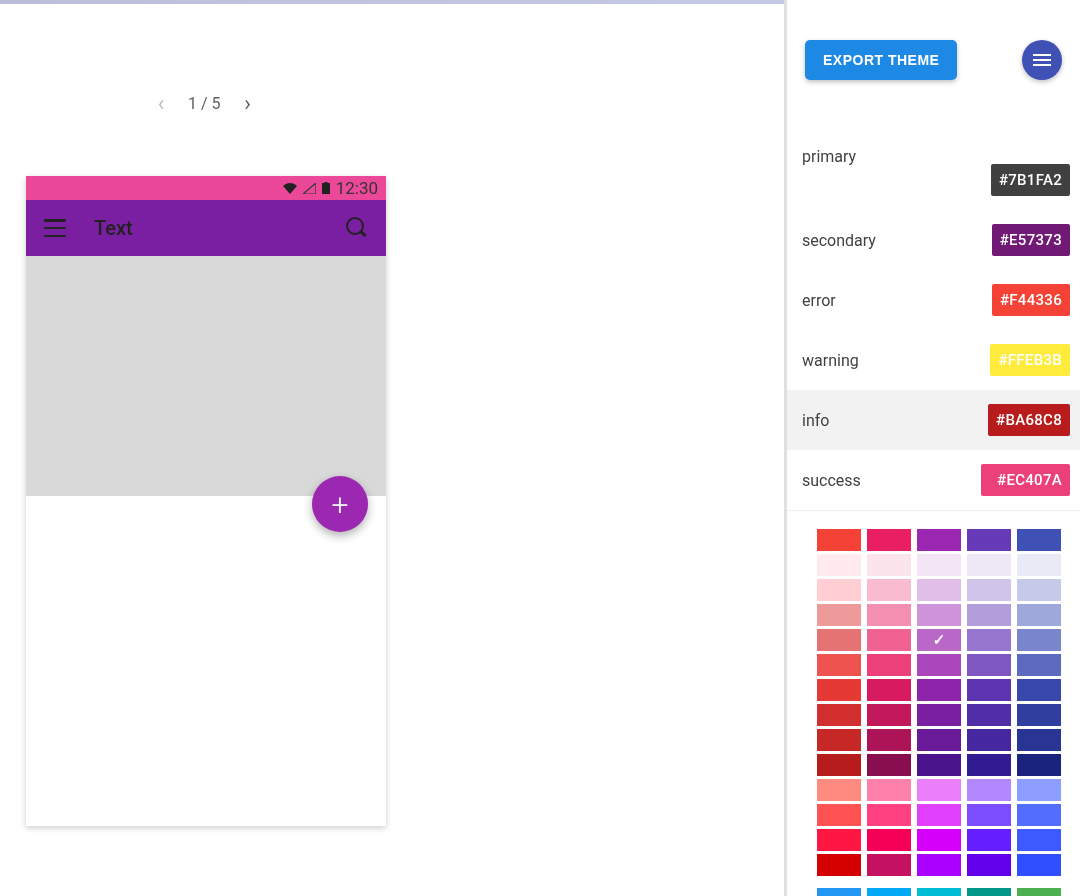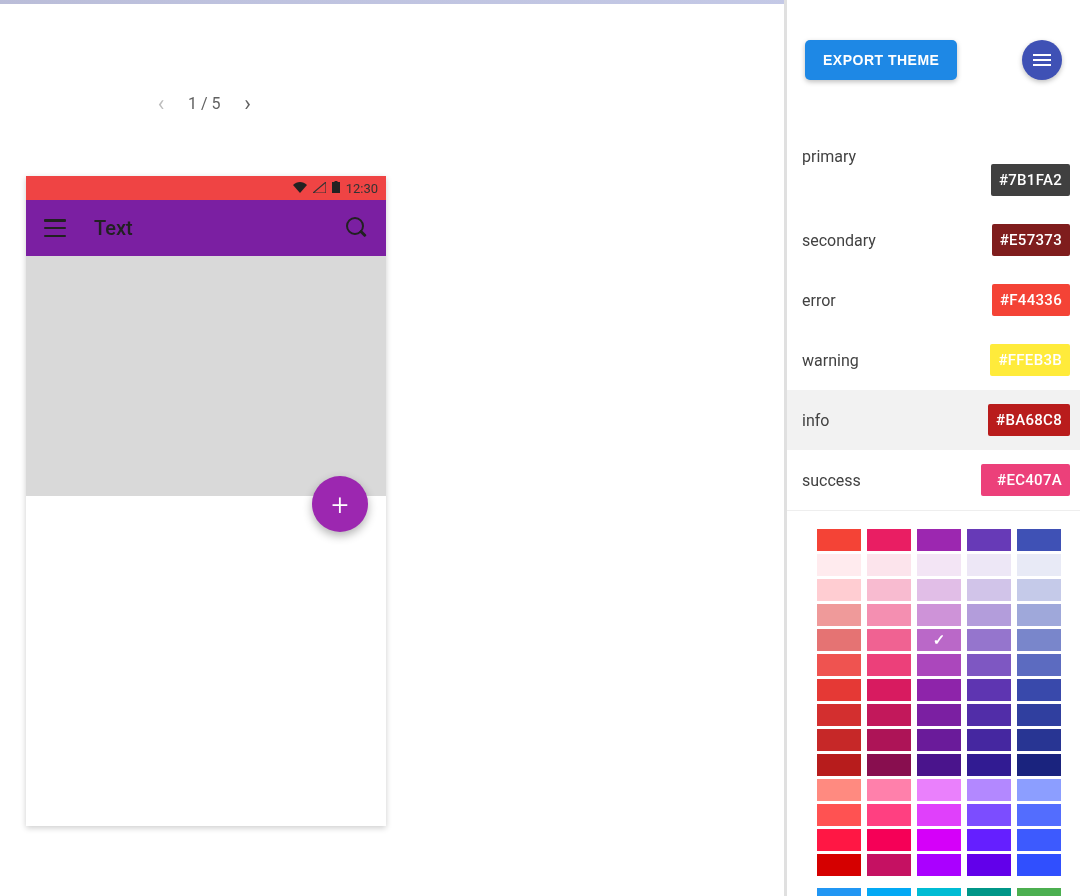--- a/index.html
+++ b/index.html
@@ -57,27 +57,27 @@
       width: 360px;
       height: 650px;
       background: #fff;
       box-shadow: 0 2px 6px rgba(0,0,0,.2);
       display: flex;
       flex-direction: column;
       overflow: hidden;
     }
     .status-bar {
       height: 24px;
-      background: #ef4444;
+      background: #ec4899;
       display: flex;
       align-items: center;
       justify-content: flex-end;
       padding: 0 8px;
       gap: 6px;
-      font-size: 13px;
+      font-size: 17px;
       color: #333;
     }
     .app-bar {
       height: 56px;
       background: #7B1FA2;
       display: flex;
       align-items: center;
       padding: 0 18px;
       gap: 28px;
     }
@@ -282,21 +282,21 @@
   </div>
 
   <div class="color-list" id="color-list">
 
   <div class="color-row">
         <span>primary</span>
         <span class="swatch" style="background: #404040; margin-top: 48px;">#7B1FA2</span>
       </div>
       <div class="color-row">
         <span>secondary</span>
-        <span class="swatch" style="background: #7f1d1d; text-align: center;">#E57373</span>
+        <span class="swatch" style="background: #701a75; text-align: center;">#E57373</span>
       </div>
       <div class="color-row">
         <span>error</span>
         <span class="swatch" style="background: rgb(244, 67, 54);">#F44336</span>
       </div>
       <div class="color-row">
         <span>warning</span>
         <span class="swatch" style="background: rgb(255, 235, 59);">#FFEB3B</span>
       </div>
       <div class="color-row selected">

